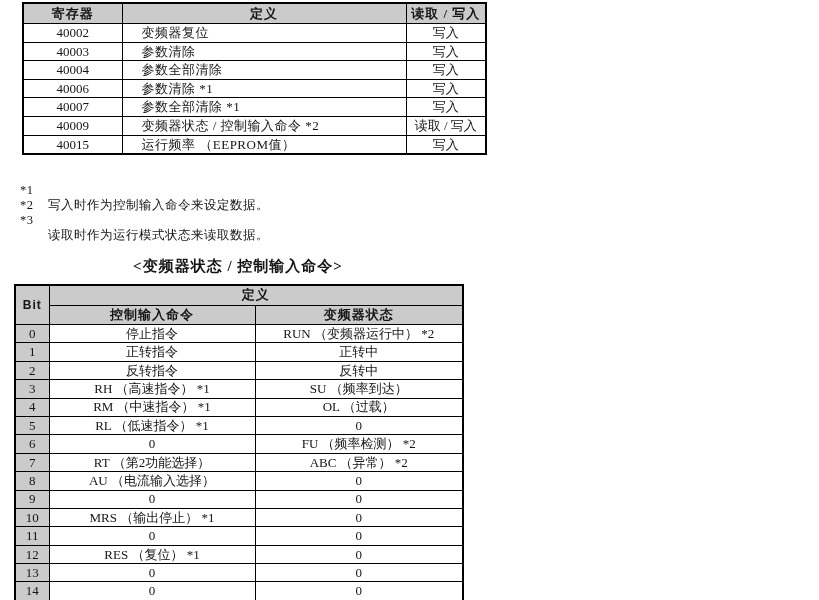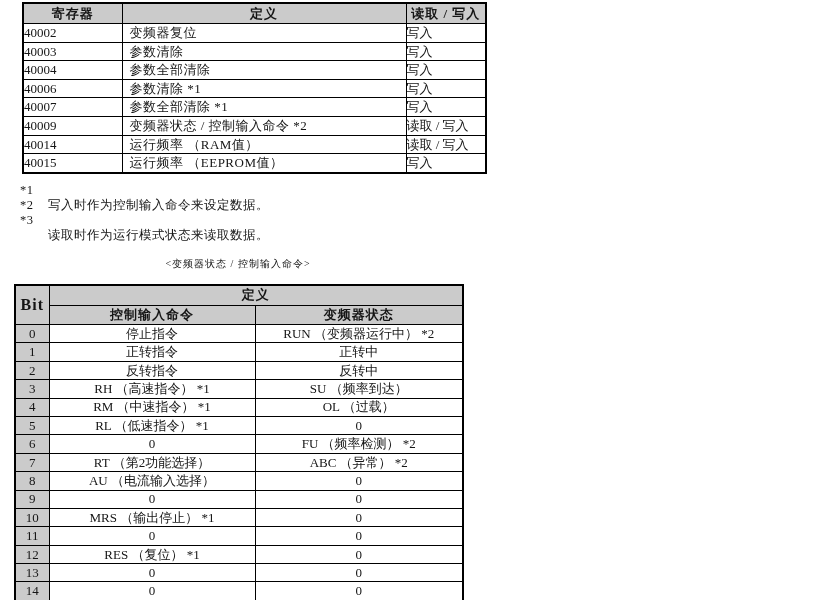--- a/index.html
+++ b/index.html
@@ -26,49 +26,49 @@
   .t1 col.c-def{width:284px;}
   .t1 col.c-rw{width:80px;}
   .t1 thead th{
     background:#cbcbcb;
     font-weight:bold;
     text-align:center;
     height:19px;
     letter-spacing:1px;
   }
   .t1 tbody td{height:17.6px;}
-  .cc{text-align:left;}
-  .cl{text-align:left;padding-left:7px;letter-spacing:0.5px;}
+  .cc{text-align:center;}
+  .cl{text-align:left;padding-left:19px;letter-spacing:0.5px;}
   
   .footnotes{
     position:absolute;left:20px;top:183px;
     font-size:12.5px;line-height:15px;letter-spacing:0.5px;
   }
   .fn-line{display:flex;}
   .fn-marker{width:28px;flex:0 0 28px;}
   
   .section-title{
     position:absolute;left:14px;top:257px;width:448px;
-    text-align:center;font-weight:normal;font-size:10px;letter-spacing:1px;
+    text-align:center;font-weight:bold;font-size:15px;letter-spacing:1px;
   }
   
   .t2{left:14px;top:284px;width:448px;border:2px solid #000;border-bottom:none;}
   .t2 col.c-bit{width:34px;}
   .t2 col.c-ctl{width:206px;}
   .t2 col.c-sts{width:208px;}
   .t2 thead th{
     background:#cbcbcb;
     font-weight:bold;
     text-align:center;
     height:18.5px;
     letter-spacing:1px;
   }
   .t2 thead th.bit-h{
-    font-family:Liberation Serif, serif;
-    font-size:16px;letter-spacing:1px;
+    font-family:Liberation Sans, sans-serif;
+    font-size:12px;letter-spacing:1px;
   }
   .t2 tbody td{height:17.4px;text-align:center;}
   .t2 tbody td.bit{background:#cbcbcb;}
 </style>
 </head>
 <body>
 
 <div class="page">
 
   <table class="t1">
@@ -109,25 +109,20 @@
         <td class="cc">40007</td>
         <td class="cl">参数全部清除 *1</td>
         <td class="cc">写入</td>
       </tr>
       <tr>
         <td class="cc">40009</td>
         <td class="cl">变频器状态 / 控制输入命令 *2</td>
         <td class="cc">读取 / 写入</td>
       </tr>
       <tr>
-        <td class="cc">40014</td>
-        <td class="cl">运行频率 （RAM值）</td>
-        <td class="cc">读取 / 写入</td>
-      </tr>
-      <tr>
         <td class="cc">40015</td>
         <td class="cl">运行频率 （EEPROM值）</td>
         <td class="cc">写入</td>
       </tr>
     </tbody>
   </table>
 
   <div class="footnotes">
     <div class="fn-line">
       <span class="fn-marker">*1</span>

